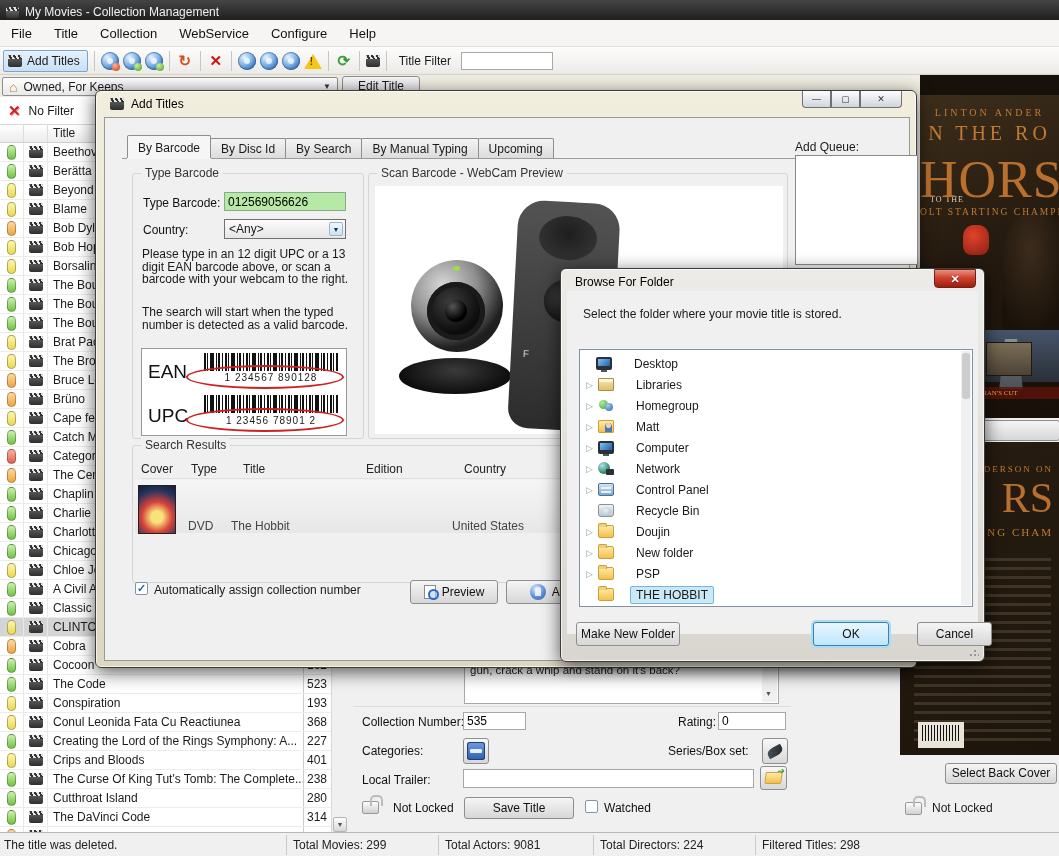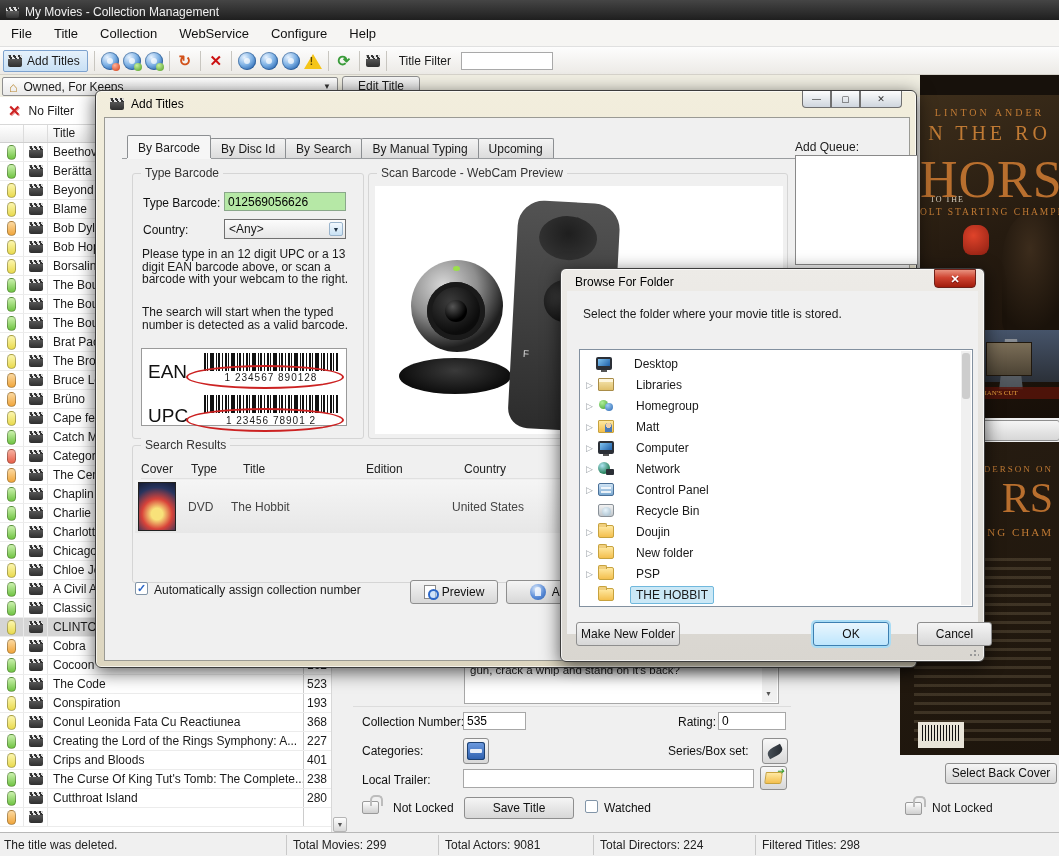--- a/index.html
+++ b/index.html
@@ -159,21 +159,21 @@
     border-radius:26px 26px 20px 20px; background:linear-gradient(#535353,#2c2c2c); }
   .scanner:before { content:""; position:absolute; left:22px; top:14px; width:58px; height:44px; border-radius:50%;
     background:radial-gradient(ellipse at 50% 40%, #1e1e1e, #333 80%); }
   .scanner:after { content:""; position:absolute; left:30px; top:78px; width:42px; height:42px; border-radius:50%;
     background:radial-gradient(circle at 45% 40%, #444, #181818 70%); }
   .scanner .f { position:absolute; left:12px; top:148px; color:#d8d8d8; font-size:10px; }
 
   
   .sr-head { position:absolute; display:flex; font-size:12px; color:#222; border-bottom:1px solid #e0e0e0; }
   .sr-head .hc { padding:2px 0; }
-  .sr-row { position:absolute; display:flex; align-items:center; background:linear-gradient(#f5f5f5,#e7e7e7); font-size:12px; color:#444; }
+  .sr-row { position:absolute; display:flex; align-items:flex-end; background:linear-gradient(#f5f5f5,#e7e7e7); font-size:12px; color:#444; }
   .hobbit-thumb { width:36px; height:47px; margin-left:4px;
     background:radial-gradient(circle at 50% 66%, #f8e27a 0 16%, #d8433a 42%, #27345e 74%, #151c33); box-shadow:0 0 0 1px #222; }
 
   
   .tree { position:absolute; background:#fff; border:1px solid #82909f; overflow:hidden; padding-top:3px; }
   .tree-item { display:flex; align-items:center; height:21px; padding-left:6px; }
   .tree-item.root { padding-left:16px; }
   .tree-item .tw { width:12px; font-size:9px; color:#9aa0a6; flex:none; }
   .tree-item .tlabel { padding:1px 5px; margin-left:16px; border:1px solid transparent; white-space:nowrap; }
   .tree-item.selected .tlabel { background:#cbe8f6; border-color:#70b8dd; border-radius:2px; }
@@ -695,20 +695,30 @@
           <span class="pill green"></span>
         </div>
         <div class="cell-clap">
           <span class="clapper"></span>
         </div>
         <div class="cell-title">Cutthroat Island</div>
         <div class="cell-num">280</div>
       </div>
       <div class="movie-row">
         <div class="cell-pill">
+          <span class="pill green"></span>
+        </div>
+        <div class="cell-clap">
+          <span class="clapper"></span>
+        </div>
+        <div class="cell-title">The DaVinci Code</div>
+        <div class="cell-num">314</div>
+      </div>
+      <div class="movie-row">
+        <div class="cell-pill">
           <span class="pill orange"></span>
         </div>
         <div class="cell-clap">
           <span class="clapper"></span>
         </div>
         <div class="cell-title"></div>
         <div class="cell-num"></div>
       </div>
     </div>
   <div class="vscroll">
@@ -742,21 +752,21 @@
         <span class="legend">Type Barcode</span>
         <span class="fld-label" style="left:10px;top:22px;position:absolute;">Type Barcode:</span>
         <input class="text-input green-input" style="left: 91px; top: 18px; width: 122px; height: 19px; position: absolute;" value="012569056626">
         <span class="fld-label" style="left:10px;top:49px;position:absolute;">Country:</span>
         <div class="combo" style="position:absolute;left:91px;top:45px;width:122px;height:20px;">
           <span>&lt;Any&gt;</span>
           <span class="arr">▼</span>
         </div>
         <div style="position:absolute;left:9px;top:74px;width:214px;line-height:12.5px;">Please type in an 12 digit UPC or a 13 digit EAN barcode above, or scan a barcode with your webcam to the right.</div>
         <div style="position:absolute;left:9px;top:132px;width:214px;line-height:12.5px;">The search will start when the typed number is detected as a valid barcode.</div>
-        <div class="bc-sample" style="left:8px;top:174px;width:206px;height:78px;">
+        <div class="bc-sample" style="left:8px;top:174px;width:206px;height:88px;">
           <span class="bc-big" style="position:absolute;left:6px;top:12px;">EAN</span>
           <div class="bars" style="position:absolute;left:62px;top:4px;width:134px;height:18px;"></div>
           <div class="bc-digits" style="position:absolute;left:62px;top:23px;width:134px;text-align:center;">1 234567 890128</div>
           <div class="ellipse" style="left:44px;top:16px;width:158px;height:24px;"></div>
           <span class="bc-big" style="position:absolute;left:6px;top:56px;">UPC</span>
           <div class="bars" style="position:absolute;left:62px;top:46px;width:134px;height:18px;"></div>
           <div class="bc-digits" style="position:absolute;left:62px;top:66px;width:134px;text-align:center;">1 23456 78901 2</div>
           <div class="ellipse" style="left:44px;top:59px;width:158px;height:24px;"></div>
         </div>
       </div>

